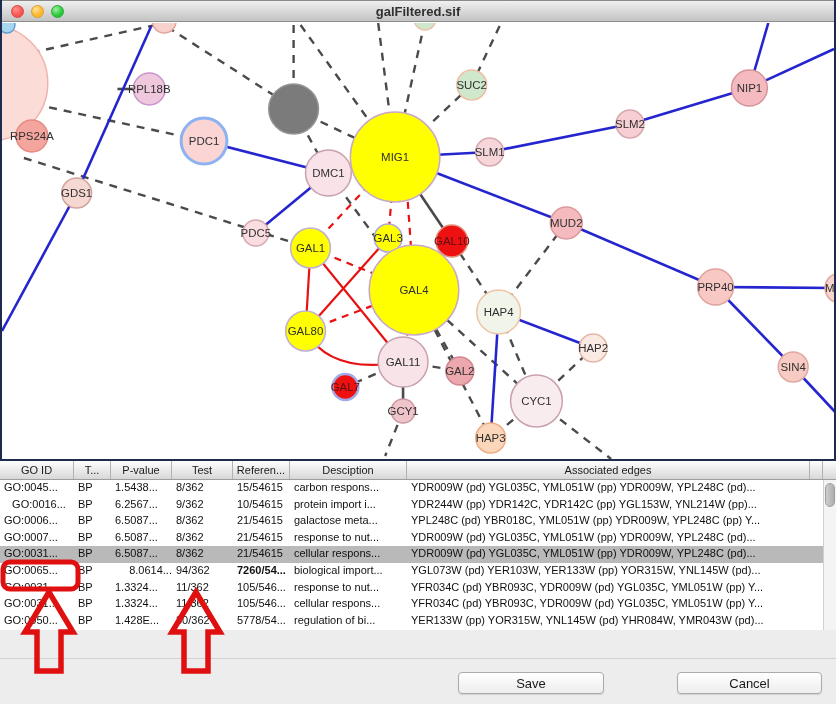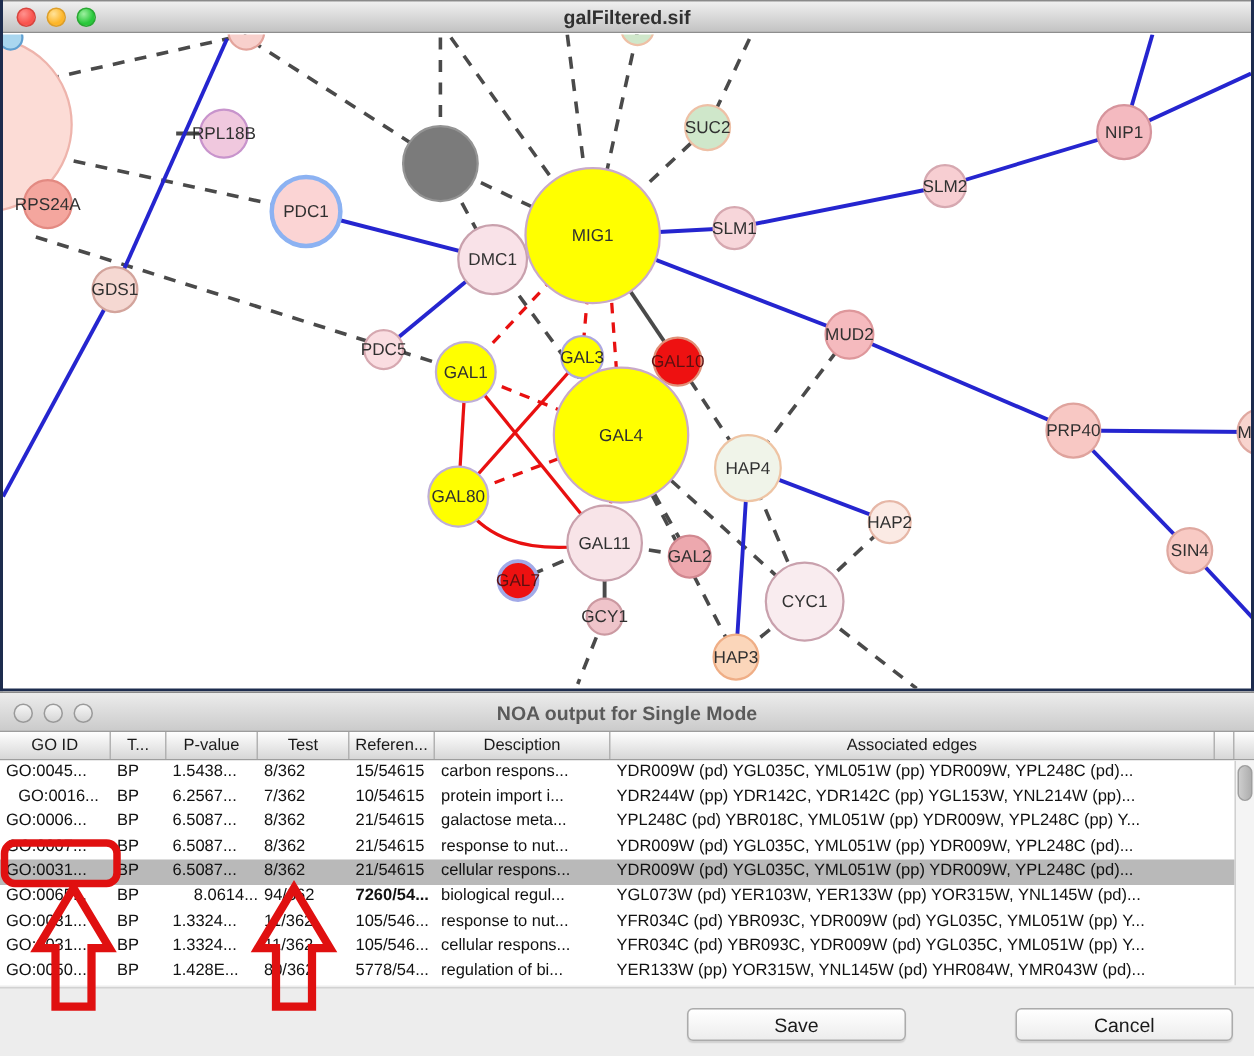--- a/index.html
+++ b/index.html
@@ -250,28 +250,20 @@
           <text x="491" y="419" text-anchor="middle" font-size="11.5" font-family="&quot;Liberation Sans&quot;,sans-serif" fill="#303030">HAP3</text>
         </g>
         <g>
           <circle cx="537" cy="378" r="26" fill="#f9ecef" stroke="#c9a1ad" stroke-width="1.5"></circle>
           <text x="537" y="382" text-anchor="middle" font-size="11.5" font-family="&quot;Liberation Sans&quot;,sans-serif" fill="#303030">CYC1</text>
         </g>
       </svg>
   </div>
 
   <div id="noa-window">
-    <div id="noa-title" class="titlebar">
-      <div class="lights">
-        <div class="light hollow"></div>
-        <div class="light hollow"></div>
-        <div class="light hollow"></div>
-      </div>
-      <div class="title">NOA output for Single Mode</div>
-    </div>
 
     <div id="grid-header">
         <div class="hcell" style="width: 74px;">GO ID</div>
         <div class="hcell" style="width: 37px;">T...</div>
         <div class="hcell" style="width: 61px;">P-value</div>
         <div class="hcell" style="width: 61px;">Test</div>
         <div class="hcell" style="width: 57px;">Referen...</div>
         <div class="hcell" style="width: 117px;">Desciption</div>
         <div class="hcell" style="width: 403px;">Associated edges</div>
         <div class="hcell" style="width: 13px;"></div>
@@ -285,21 +277,21 @@
             <div class="tcell" style="width: 61px;">1.5438...</div>
             <div class="tcell" style="width: 61px;">8/362</div>
             <div class="tcell" style="width: 57px;">15/54615</div>
             <div class="tcell" style="width: 117px;">carbon respons...</div>
             <div class="tcell" style="width: 403px;">YDR009W (pd) YGL035C, YML051W (pp) YDR009W, YPL248C (pd)...</div>
           </div>
           <div class="trow">
             <div class="tcell" style="width: 74px; text-align: center;">GO:0016...</div>
             <div class="tcell" style="width: 37px;">BP</div>
             <div class="tcell" style="width: 61px;">6.2567...</div>
-            <div class="tcell" style="width: 61px;">7/362</div>
+            <div class="tcell" style="width: 61px;">9/362</div>
             <div class="tcell" style="width: 57px;">10/54615</div>
             <div class="tcell" style="width: 117px;">protein import i...</div>
             <div class="tcell" style="width: 403px;">YDR244W (pp) YDR142C, YDR142C (pp) YGL153W, YNL214W (pp)...</div>
           </div>
           <div class="trow">
             <div class="tcell" style="width: 74px;">GO:0006...</div>
             <div class="tcell" style="width: 37px;">BP</div>
             <div class="tcell" style="width: 61px;">6.5087...</div>
             <div class="tcell" style="width: 61px;">8/362</div>
             <div class="tcell" style="width: 57px;">21/54615</div>
@@ -323,21 +315,21 @@
             <div class="tcell" style="width: 57px;">21/54615</div>
             <div class="tcell" style="width: 117px;">cellular respons...</div>
             <div class="tcell" style="width: 403px;">YDR009W (pd) YGL035C, YML051W (pp) YDR009W, YPL248C (pd)...</div>
           </div>
           <div class="trow">
             <div class="tcell" style="width: 74px;">GO:0065...</div>
             <div class="tcell" style="width: 37px;">BP</div>
             <div class="tcell" style="width: 61px; text-align: right;">8.0614...</div>
             <div class="tcell" style="width: 61px;">94/362</div>
             <div class="tcell" style="width: 57px; font-weight: bold;">7260/54...</div>
-            <div class="tcell" style="width: 117px;">biological regul...</div>
+            <div class="tcell" style="width: 117px;">biological import...</div>
             <div class="tcell" style="width: 403px;">YGL073W (pd) YER103W, YER133W (pp) YOR315W, YNL145W (pd)...</div>
           </div>
           <div class="trow">
             <div class="tcell" style="width: 74px;">GO:0031...</div>
             <div class="tcell" style="width: 37px;">BP</div>
             <div class="tcell" style="width: 61px;">1.3324...</div>
             <div class="tcell" style="width: 61px;">11/362</div>
             <div class="tcell" style="width: 57px;">105/546...</div>
             <div class="tcell" style="width: 117px;">response to nut...</div>
             <div class="tcell" style="width: 403px;">YFR034C (pd) YBR093C, YDR009W (pd) YGL035C, YML051W (pp) Y...</div>

